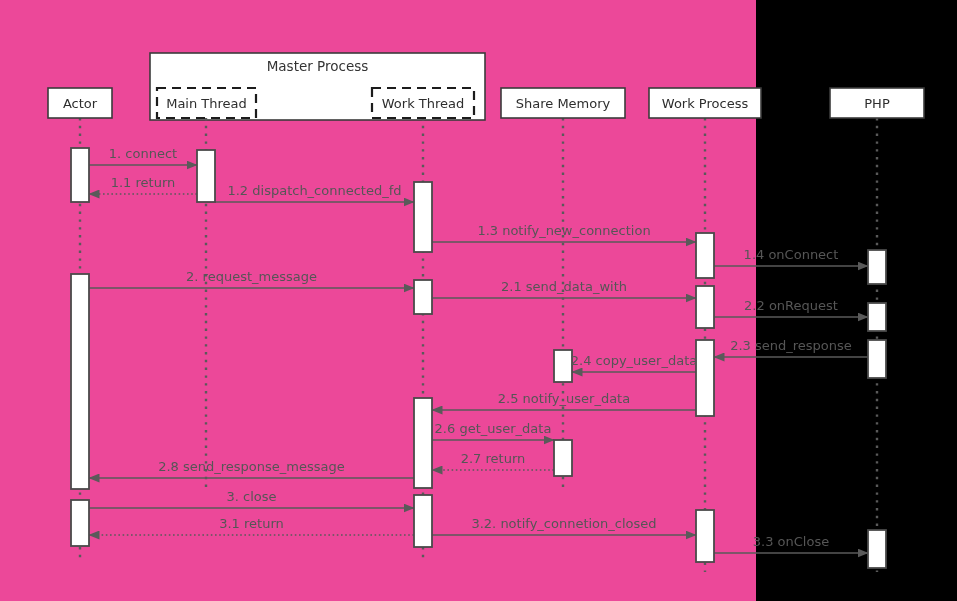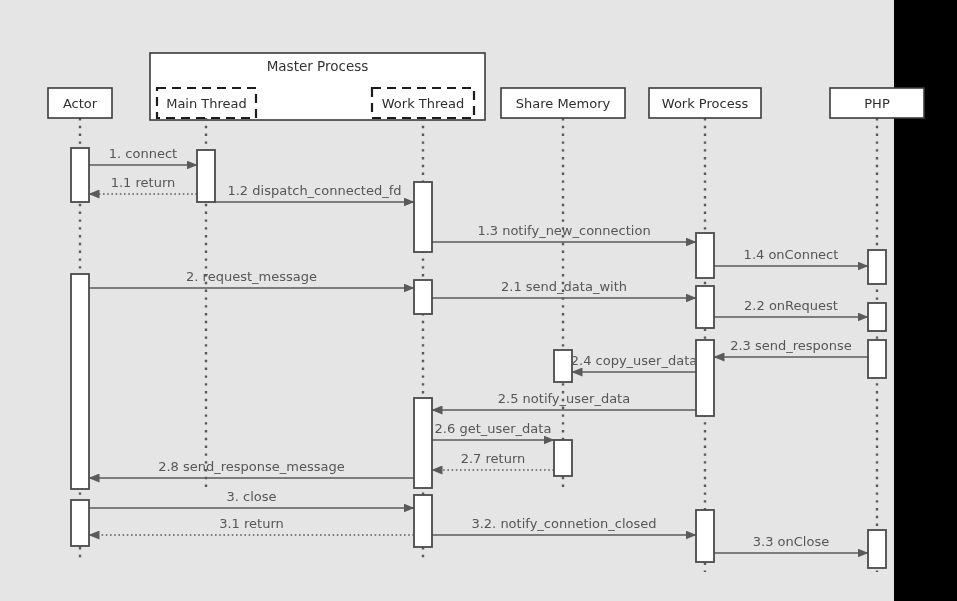--- a/index.html
+++ b/index.html
@@ -8,23 +8,23 @@
     background: #000000;
   }
   body {
     width: 957px;
     height: 601px;
     overflow: hidden;
     font-family: "DejaVu Sans", sans-serif;
   }
   #diagram-root {
     position: relative;
-    width: 894px;
+    width: 756px;
     height: 601px;
-    background: #e5e5e5;
+    background: #ec4899;
   }
   svg#seq-svg {
     position: absolute;
     top: 0;
     left: 0;
     width: 957px;
     height: 601px;
     display: block;
   }
   .frame-box {

